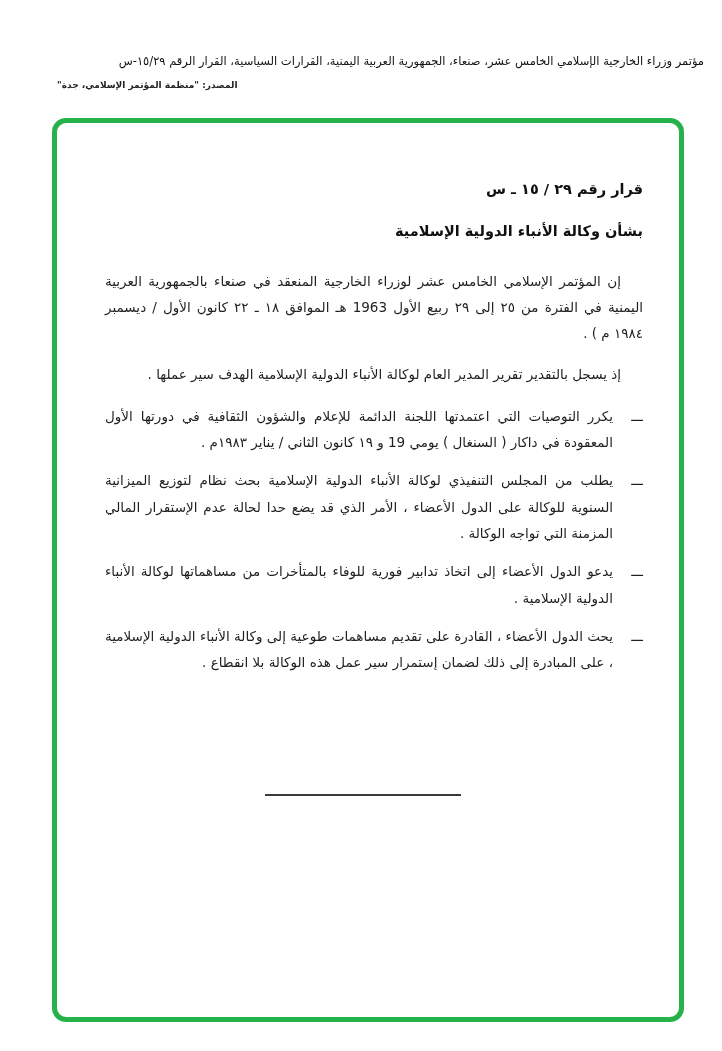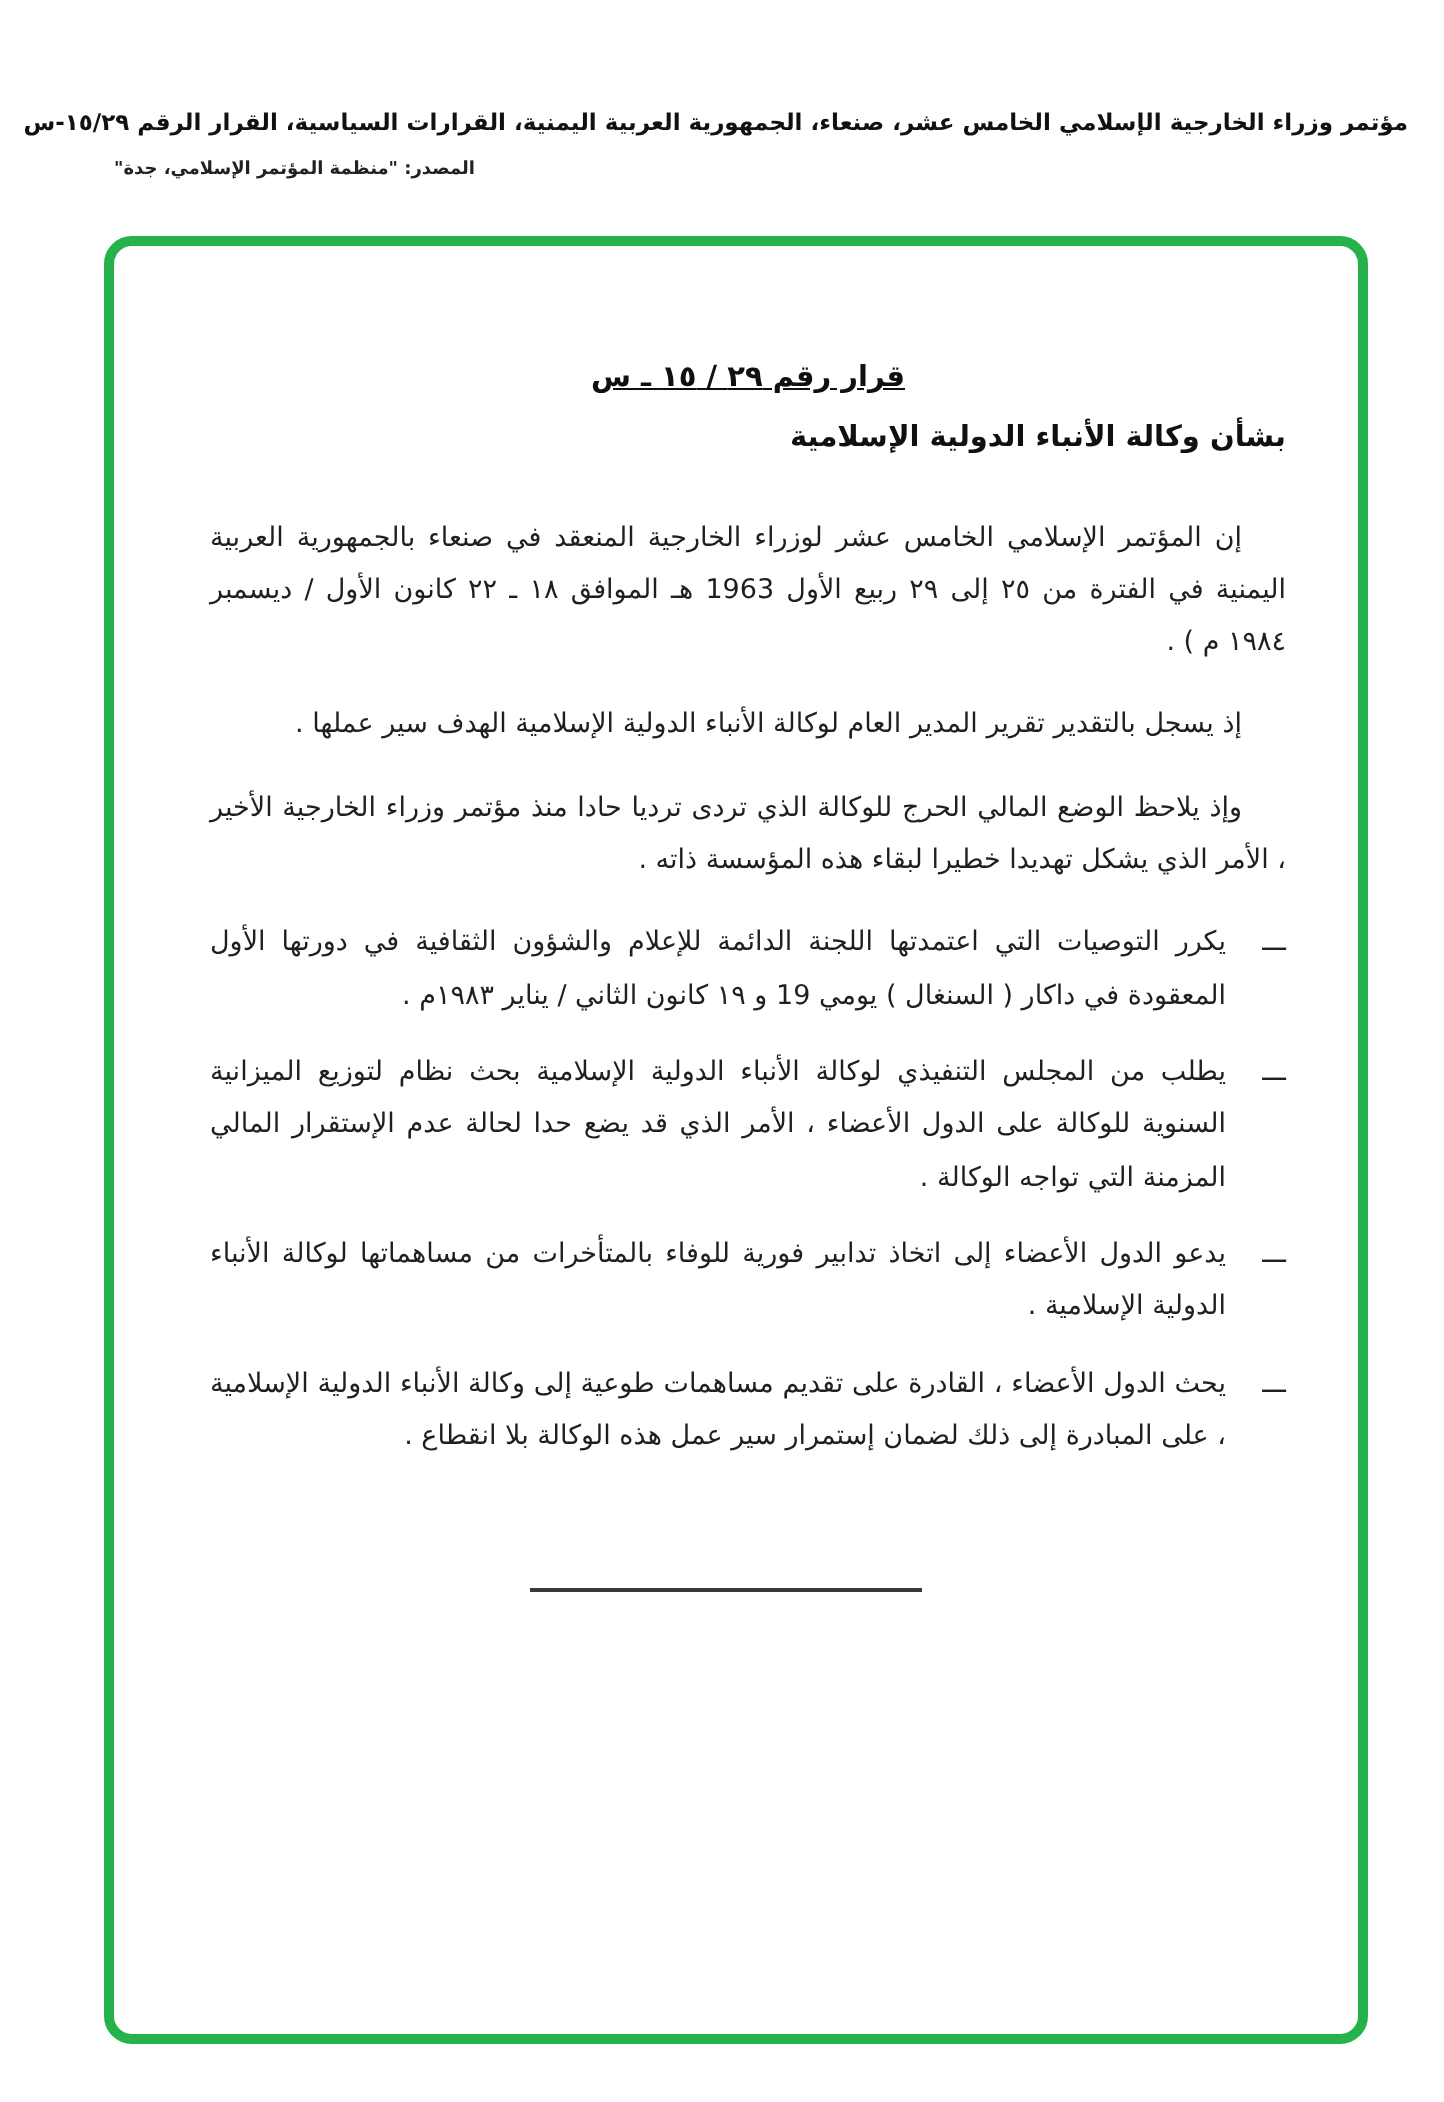--- a/index.html
+++ b/index.html
@@ -15,21 +15,21 @@
   .page { position: absolute; inset: 0; }
 
   .header-title {
     position: absolute;
     top: 54px;
     right: 18px;
     left: 16px;
     direction: rtl;
     text-align: right;
     font-size: 11.5px;
-    font-weight: bold;
+    font-weight: normal;
     white-space: nowrap;
     letter-spacing: 0.2px;
     color: #111;
   }
   .header-source {
     position: absolute;
     top: 80px;
     left: 57px;
     direction: rtl;
     font-size: 9px;
@@ -54,26 +54,25 @@
     top: 52px;
     right: 36px;
     left: 48px;
     direction: rtl;
     font-size: 13.5px;
     line-height: 1.95;
     color: #1f1f1f;
   }
 
   .doc-title {
-    text-align: center;
+    text-align: right;
     font-weight: bold;
     font-size: 14.5px;
     color: #101010;
-    margin-bottom: 2px;
-    text-decoration: underline;
+    margin-bottom: 14px;
   }
   .doc-subtitle {
     text-align: right;
     font-weight: bold;
     font-size: 14.5px;
     color: #101010;
     margin-bottom: 22px;
   }
 
   .para {
@@ -120,21 +119,20 @@
 
       <div class="doc-title">قرار رقم ٢٩ / ١٥ ـ س</div>
 
       <div class="doc-subtitle">بشأن وكالة الأنباء الدولية الإسلامية</div>
 
       <p class="para">إن المؤتمر الإسلامي الخامس عشر لوزراء الخارجية المنعقد في صنعاء بالجمهورية العربية اليمنية في الفترة من ٢٥ إلى ٢٩ ربيع الأول 1963 هـ الموافق ١٨ ـ ٢٢ كانون الأول / ديسمبر ١٩٨٤ م ) .</p>
 
       <p class="para">إذ يسجل بالتقدير تقرير المدير العام لوكالة الأنباء الدولية الإسلامية الهدف سير عملها .</p>
 
 
-      <p class="para">وإذ يلاحظ الوضع المالي الحرج للوكالة الذي تردى ترديا حادا منذ مؤتمر وزراء الخارجية الأخير ، الأمر الذي يشكل تهديدا خطيرا لبقاء هذه المؤسسة ذاته .</p>
 
       <div class="bullet">
         <span class="marker">ـــ</span>
         <span class="bullet-text">يكرر التوصيات التي اعتمدتها اللجنة الدائمة للإعلام والشؤون الثقافية في دورتها الأول المعقودة في داكار ( السنغال ) يومي 19 و ١٩ كانون الثاني / يناير ١٩٨٣م .</span>
       </div>
 
       <div class="bullet">
         <span class="marker">ـــ</span>
         <span class="bullet-text">يطلب من المجلس التنفيذي لوكالة الأنباء الدولية الإسلامية بحث نظام لتوزيع الميزانية السنوية للوكالة على الدول الأعضاء ، الأمر الذي قد يضع حدا لحالة عدم الإستقرار المالي المزمنة التي تواجه الوكالة .</span>
       </div>

